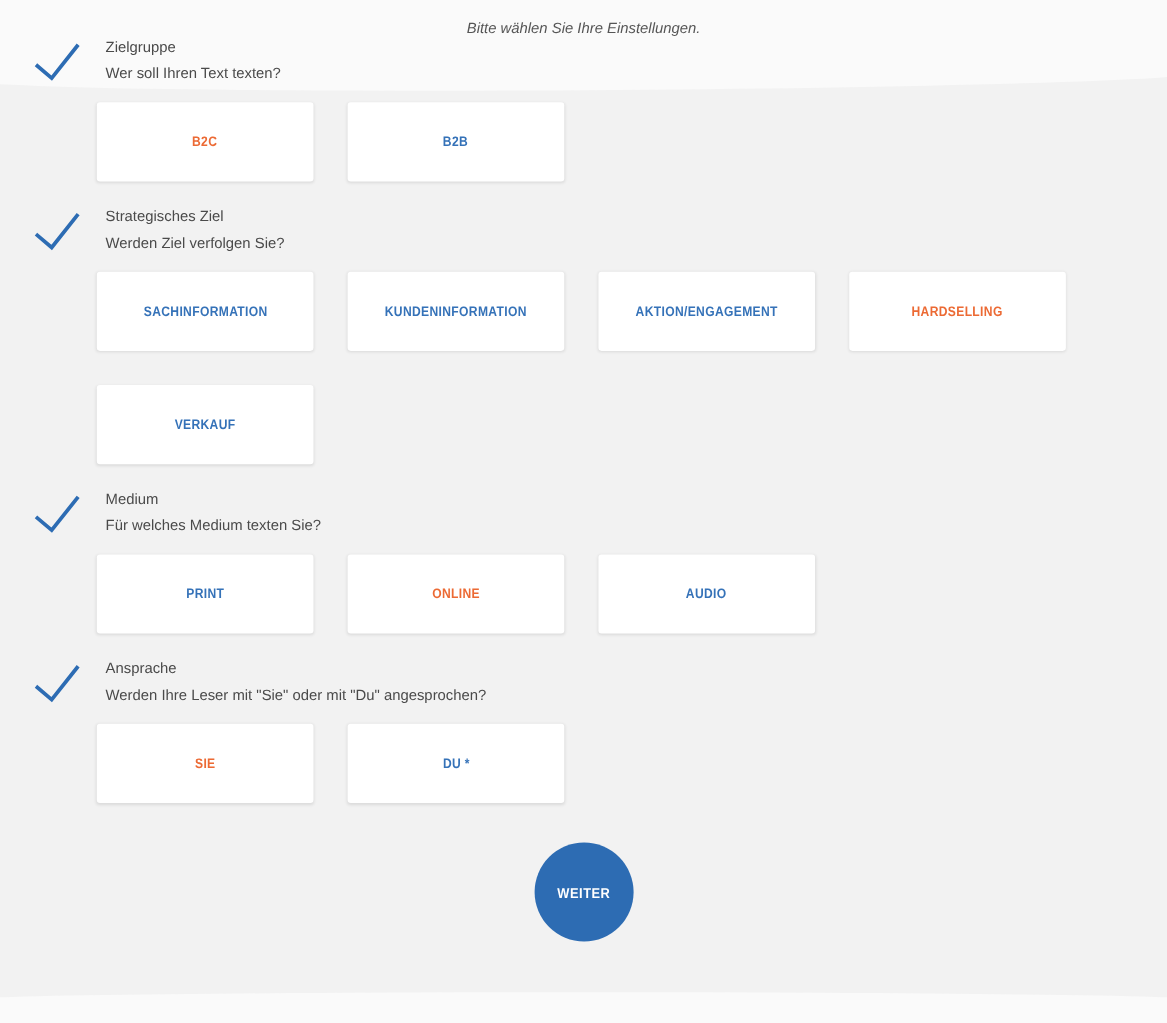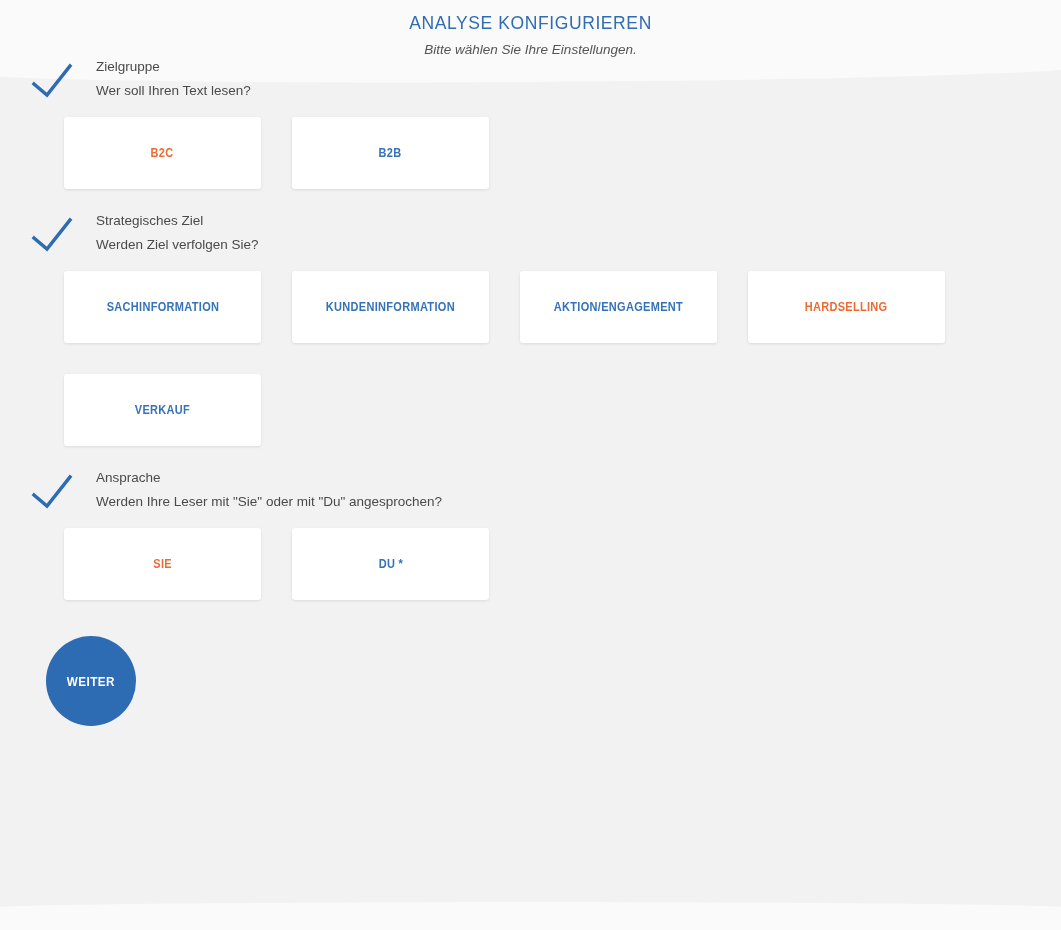--- a/index.html
+++ b/index.html
@@ -108,21 +108,21 @@
     line-height: 18px;
     margin: 6px 0 0 0;
     font-weight: 400;
   }
 
   
   .options {
     display: flex;
     flex-wrap: wrap;
     gap: 31px;
-    padding-left: 64px;
+    padding-left: 88px;
     padding-right: 30px;
     margin-top: 15px;
   }
   .option-card {
     width: 197px;
     height: 72px;
     background: #ffffff;
     border-radius: 3px;
     box-shadow: 0 1px 3px rgba(0,0,0,0.10);
     display: flex;
@@ -141,23 +141,22 @@
     color: #3572b8;
     white-space: nowrap;
   }
   .option-card.selected .option-label {
     color: #ec6a34;
   }
 
   
   #submit-area {
     display: flex;
-    justify-content: flex-start;
+    justify-content: center;
     margin-top: 36px;
-    margin-left: 46px;
   }
   #submit-button {
     width: 90px;
     height: 90px;
     border-radius: 50%;
     background: #2d6cb3;
     border: none;
     color: #ffffff;
     display: flex;
     align-items: center;
@@ -179,34 +178,33 @@
 <body>
 
 <div id="bg-layer">
   <div class="band" id="header-band"></div>
   <div class="band" id="footer-band"></div>
 </div>
 
 <div id="page">
 
   <div id="header">
-    <h1 id="page-title">ANALYSE KONFIGURIEREN</h1>
     <p id="page-subtitle">Bitte wählen Sie Ihre Einstellungen.</p>
   </div>
 
   <div id="sections">
       <div class="section">
         <div class="section-head">
           <span class="check-icon">
             <svg viewBox="0 0 44 40" width="44" height="40" aria-hidden="true">
               <path d="M4 23 L17 34 L40 5" fill="none" stroke="#2d6cb3" stroke-width="3.4" stroke-linecap="square" stroke-linejoin="miter"></path>
             </svg>
           </span>
           <p class="section-title">Zielgruppe</p>
-          <p class="section-question">Wer soll Ihren Text lesen?</p>
+          <p class="section-question">Wer soll Ihren Text texten?</p>
         </div>
         <div class="options">
           <div class="option-card selected">
             <span class="option-label">B2C</span>
           </div>
           <div class="option-card">
             <span class="option-label">B2B</span>
           </div>
         </div>
       </div>
@@ -228,20 +226,42 @@
             <span class="option-label">KUNDENINFORMATION</span>
           </div>
           <div class="option-card">
             <span class="option-label">AKTION/ENGAGEMENT</span>
           </div>
           <div class="option-card selected">
             <span class="option-label">HARDSELLING</span>
           </div>
           <div class="option-card">
             <span class="option-label">VERKAUF</span>
+          </div>
+        </div>
+      </div>
+      <div class="section">
+        <div class="section-head">
+          <span class="check-icon">
+            <svg viewBox="0 0 44 40" width="44" height="40" aria-hidden="true">
+              <path d="M4 23 L17 34 L40 5" fill="none" stroke="#2d6cb3" stroke-width="3.4" stroke-linecap="square" stroke-linejoin="miter"></path>
+            </svg>
+          </span>
+          <p class="section-title">Medium</p>
+          <p class="section-question">Für welches Medium texten Sie?</p>
+        </div>
+        <div class="options">
+          <div class="option-card">
+            <span class="option-label">PRINT</span>
+          </div>
+          <div class="option-card selected">
+            <span class="option-label">ONLINE</span>
+          </div>
+          <div class="option-card">
+            <span class="option-label">AUDIO</span>
           </div>
         </div>
       </div>
       <div class="section">
         <div class="section-head">
           <span class="check-icon">
             <svg viewBox="0 0 44 40" width="44" height="40" aria-hidden="true">
               <path d="M4 23 L17 34 L40 5" fill="none" stroke="#2d6cb3" stroke-width="3.4" stroke-linecap="square" stroke-linejoin="miter"></path>
             </svg>
           </span>

